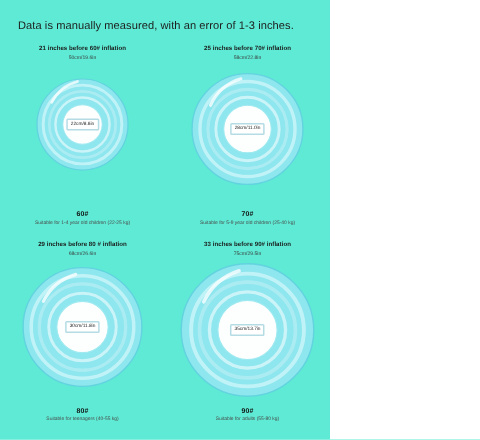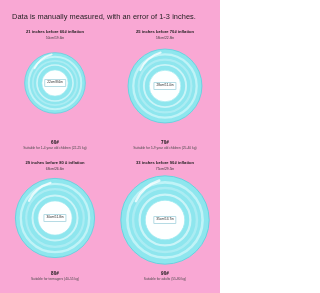--- a/index.html
+++ b/index.html
@@ -12,21 +12,21 @@
     background: #ffffff;
     font-family: "Liberation Sans", sans-serif;
     color: #222222;
     overflow: hidden;
   }
 
   #page {
     width: 220px;
     height: 293px;
     position: relative;
-    background: #f9a8d4;
+    background: #5eead4;
     box-sizing: border-box;
   }
 
   
   #header {
     padding: 12px 10px 6px 12px;
   }
   #header-title {
     font-size: 7.4px;
     line-height: 10px;

